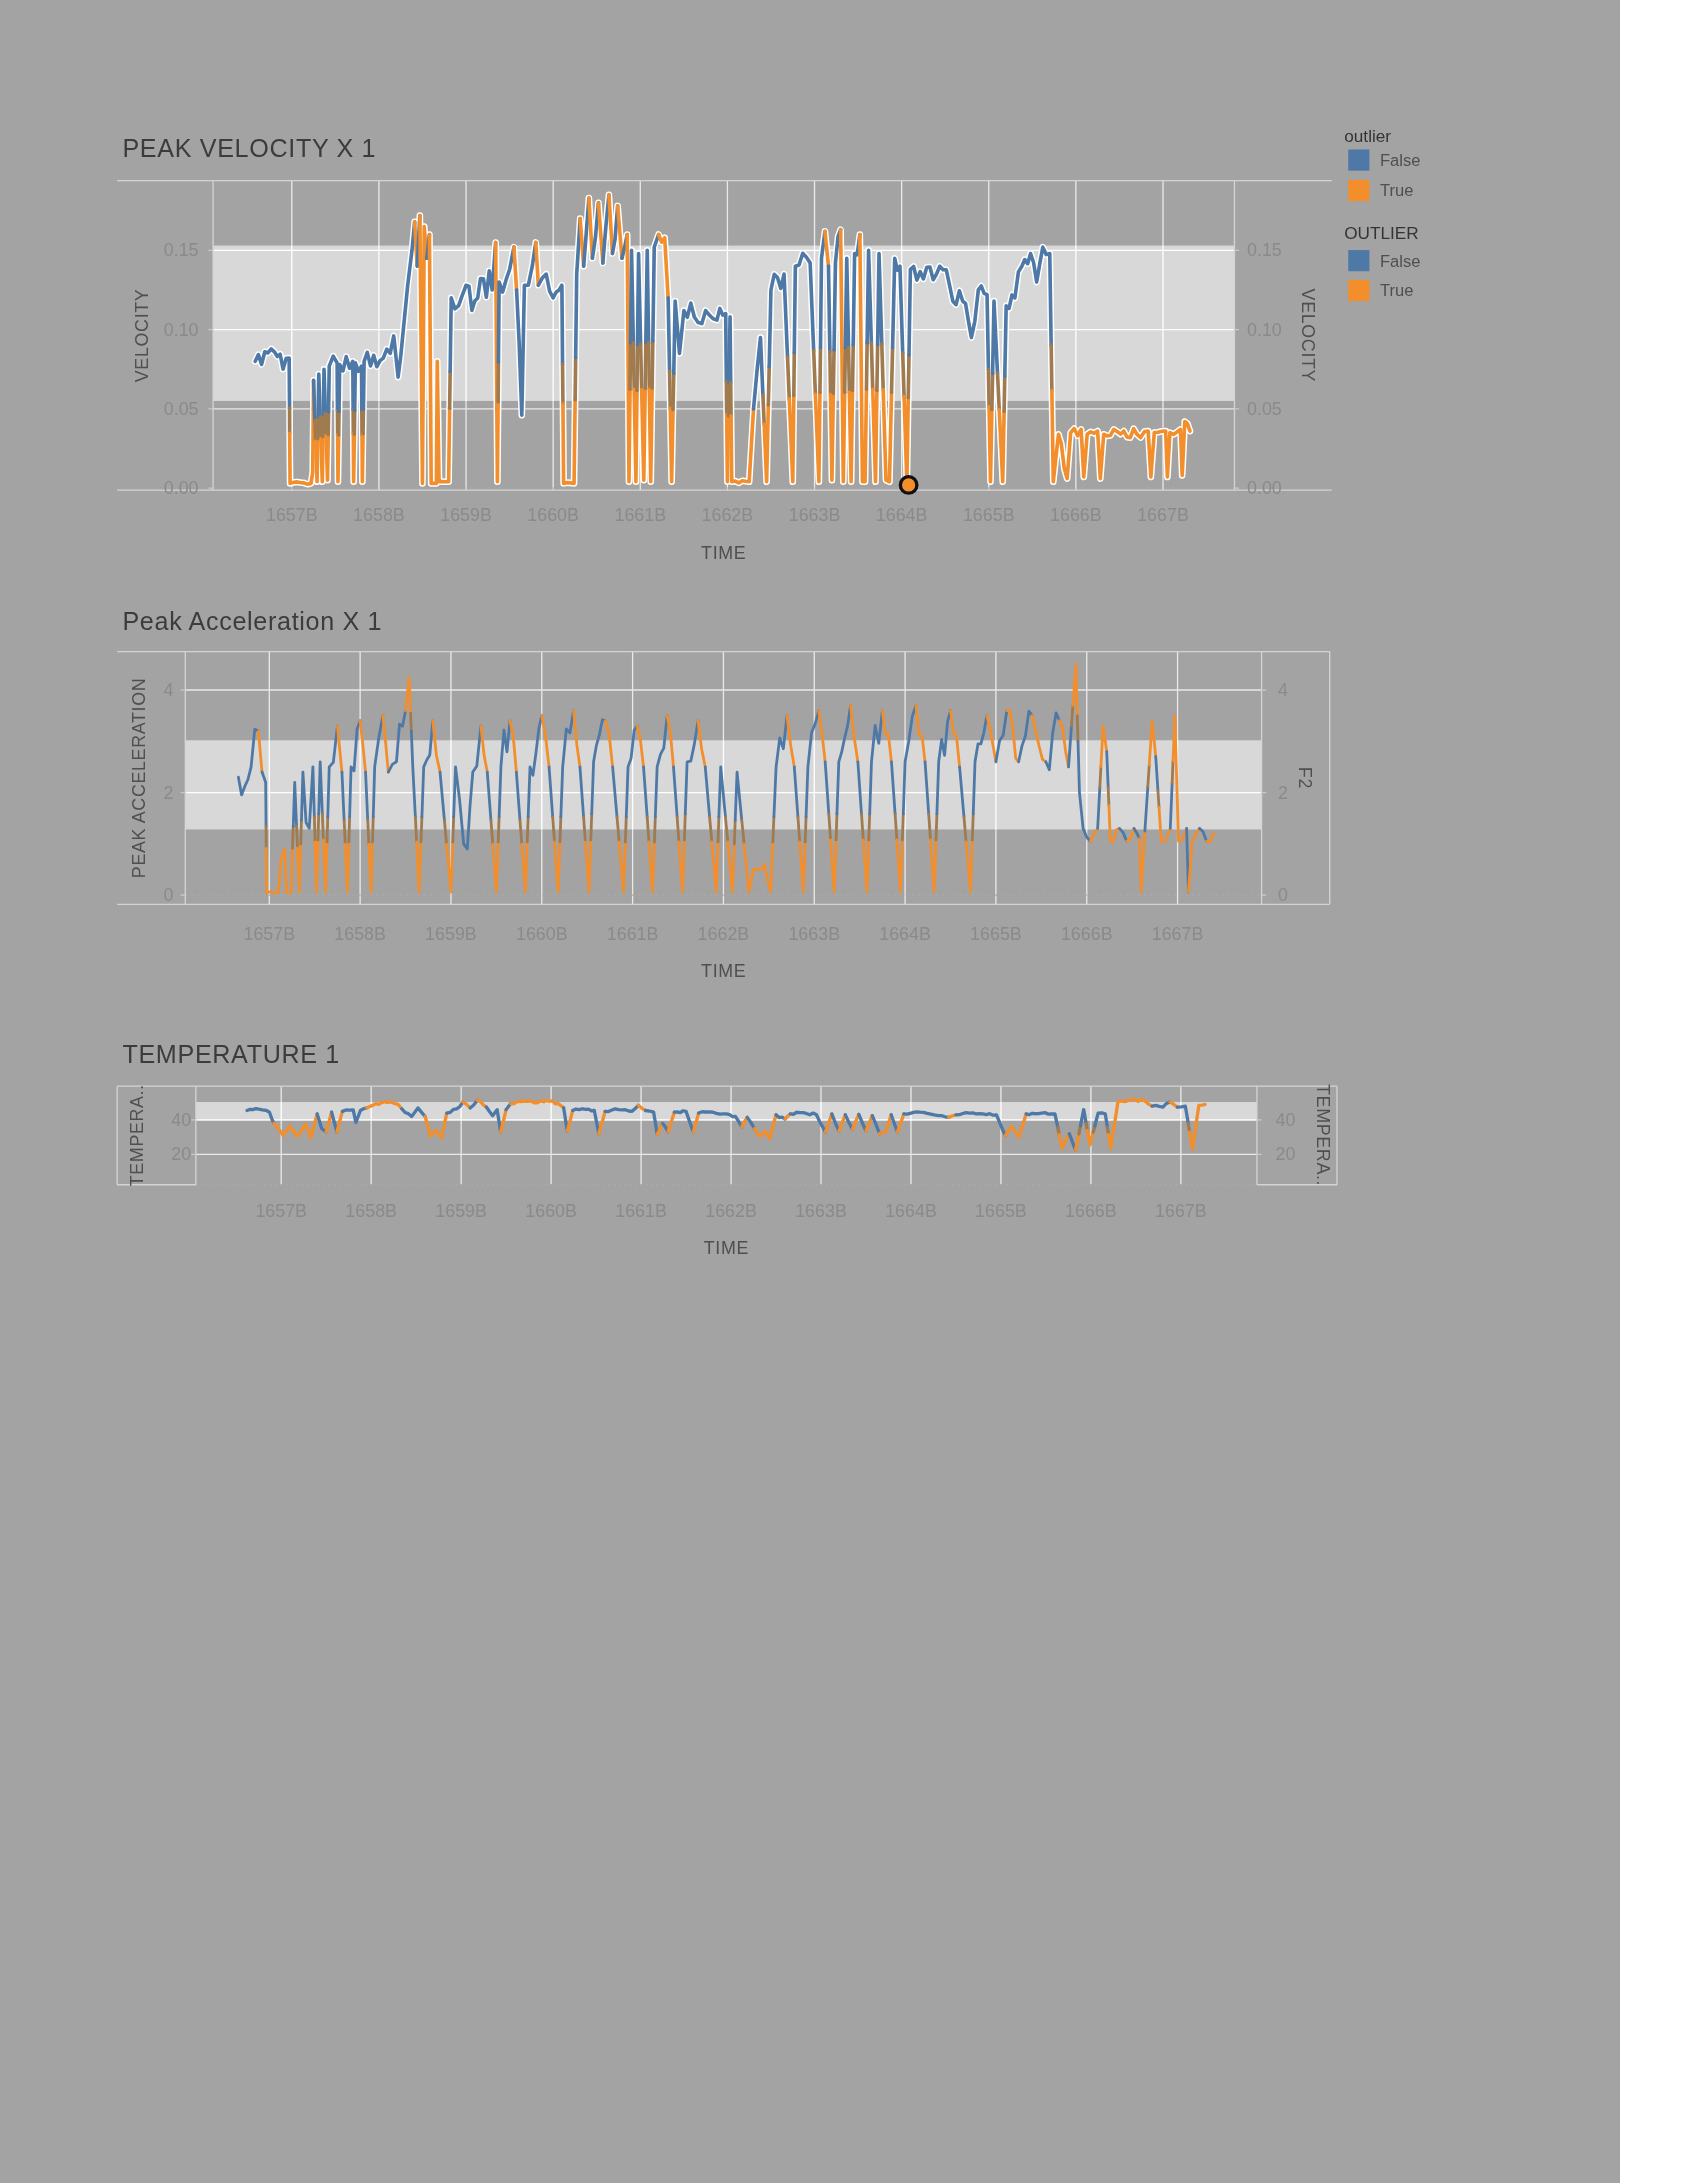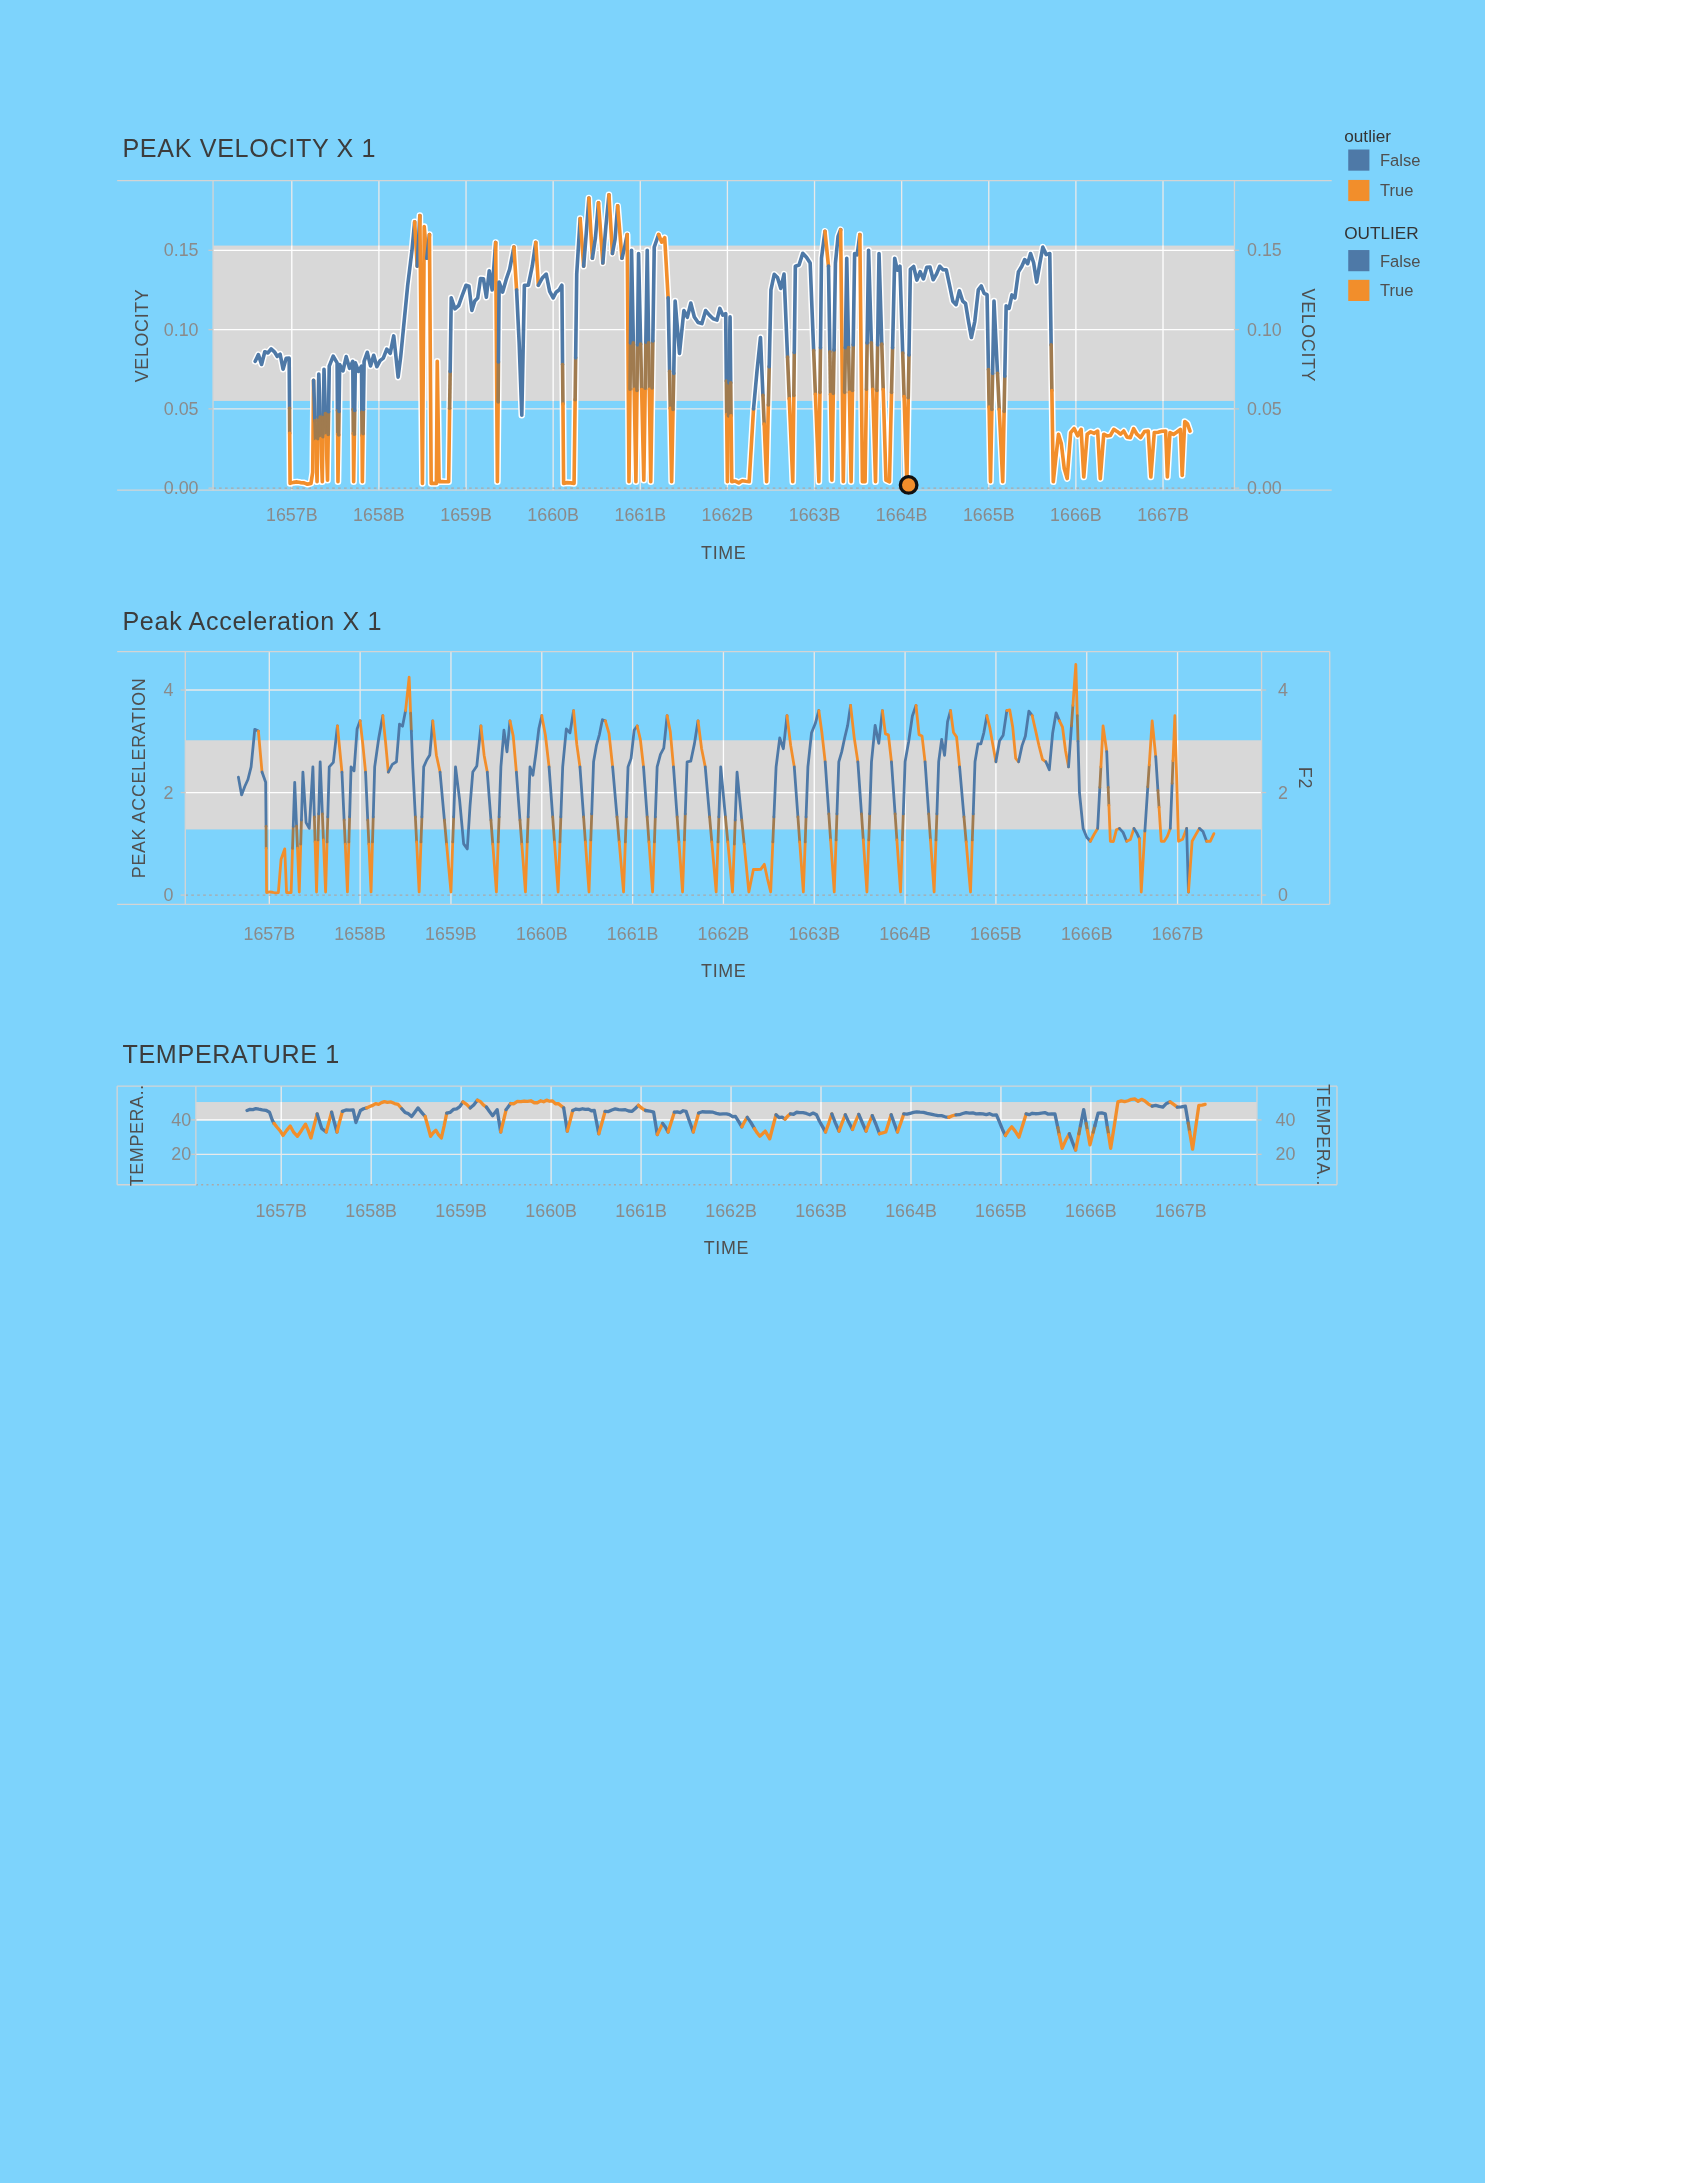--- a/index.html
+++ b/index.html
@@ -1,16 +1,16 @@
 <!DOCTYPE html>
 <html style="font-size:10.6px"><head>
 <meta charset="utf-8">
 <style>
   html,body{margin:0;padding:0;background:#ffffff;}
-  .page{position:relative;width:1485px;height:2183px;background:#7dd3fc;overflow:hidden;
+  .page{position:relative;width:1620px;height:2183px;background:#a3a3a3;overflow:hidden;
         font-family:"Liberation Sans", sans-serif;}
   svg{position:absolute;left:0;top:0;}
   text{font-family:"Liberation Sans", sans-serif;}
   .ct{font-size:38px;fill:#3c3c3c;letter-spacing:1px;}
   .at{font-size:27px;fill:#4f4f4f;letter-spacing:1px;}
   .tick{font-size:27px;fill:#8a8a8a;}
   .lt{font-size:26px;fill:#343434;}
   .ll{font-size:25px;fill:#4f4f4f;}
 </style>
 </head>

